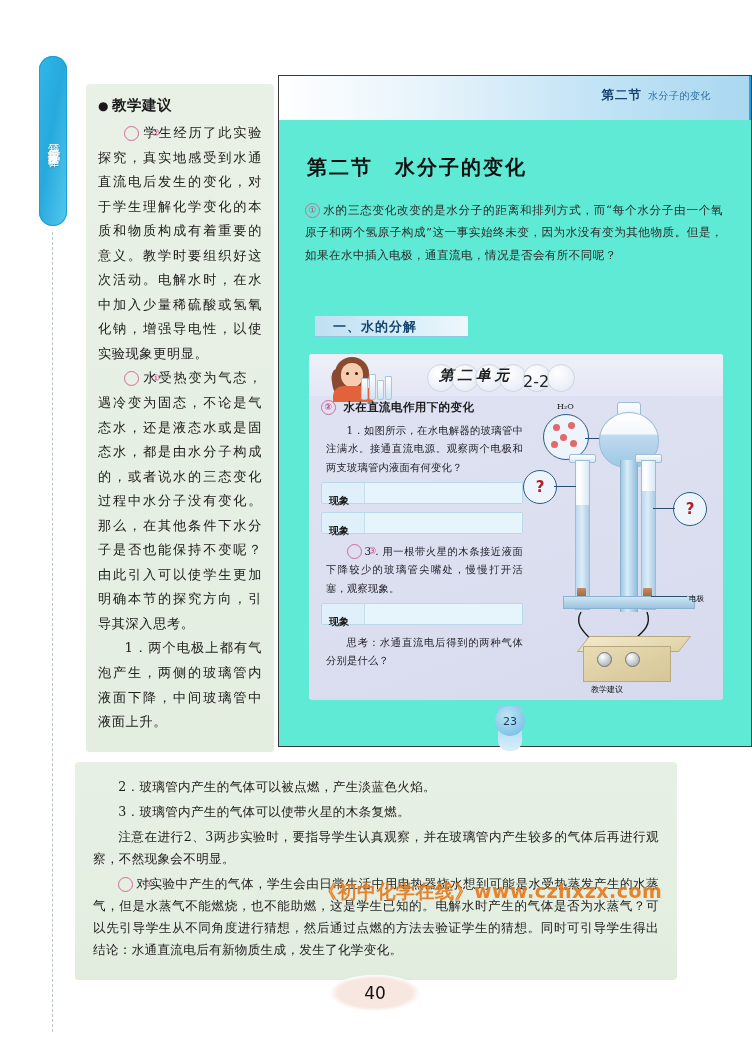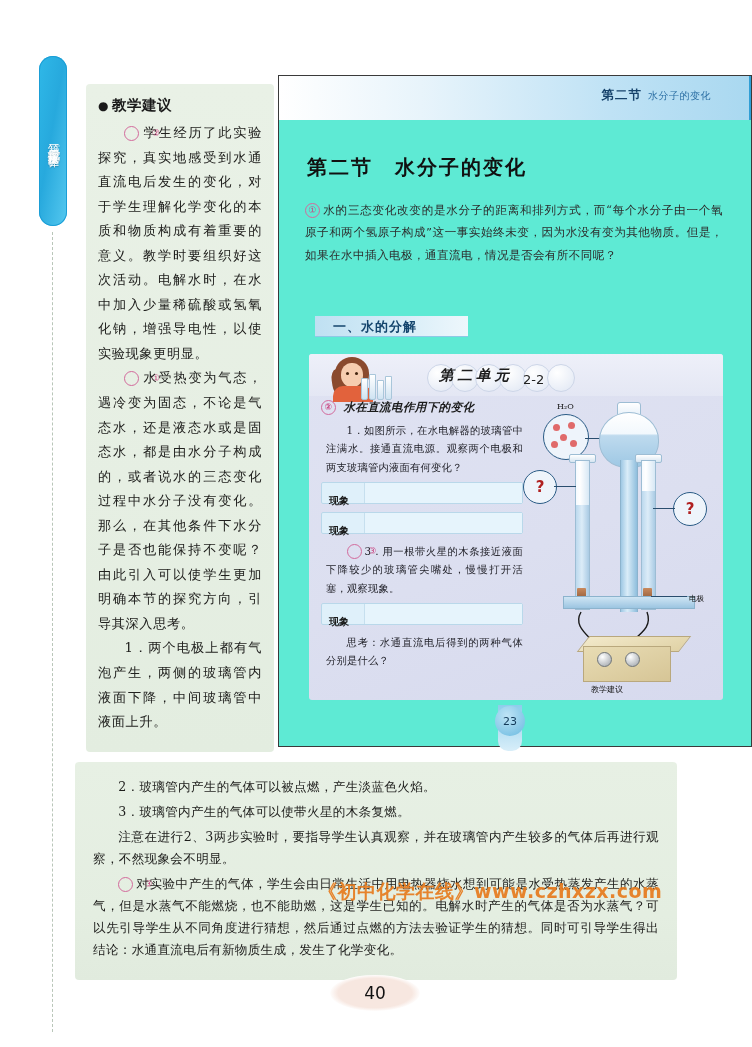--- a/index.html
+++ b/index.html
@@ -98,34 +98,34 @@
   .bubbles i{
     position:absolute;top:4px;width:26px;height:26px;border-radius:50%;
     background:radial-gradient(circle at 35% 30%,#ffffff,#dfe6f3);
     border:1px solid #cdd6e8;
   }
   #exp-label{
     position:absolute;left:130px;top:12px;font-size:14.5px;font-weight:bold;
     color:#1d1d1d;letter-spacing:4px;font-style:italic;
     font-family:"DejaVu Serif","Liberation Serif",serif;
   }
-  #exp-num{position:absolute;left:214px;top:18px;font-size:13px;color:#222;
+  #exp-num{position:absolute;left:214px;top:18px;font-size:16px;color:#222;
     font-family:"DejaVu Sans","Liberation Sans",sans-serif;}
   
   #girl{position:absolute;left:18px;top:2px;width:64px;height:44px;}
   #girl .hair{position:absolute;left:8px;top:1px;width:34px;height:32px;border-radius:50% 50% 44% 44%;background:#8a4a2e;}
   #girl .hair2{position:absolute;left:5px;top:13px;width:14px;height:26px;border-radius:40%;background:#8a4a2e;transform:rotate(-8deg);}
   #girl .face{position:absolute;left:14px;top:7px;width:22px;height:24px;border-radius:48%;background:#f6cdb0;}
   #girl .eye{position:absolute;width:3px;height:3px;border-radius:50%;background:#43240f;top:16px;}
   #girl .body{position:absolute;left:6px;top:30px;width:40px;height:16px;border-radius:10px 10px 0 0;background:#e2623c;}
   #tubes-ill{position:absolute;left:48px;top:20px;width:44px;height:26px;}
   #tubes-ill b{position:absolute;bottom:0;width:5px;background:linear-gradient(180deg,#ffffff,#cfe3f2);border:1px solid #a9c6da;border-radius:0 0 2px 2px;display:block;}
   
   #exp-text{position:absolute;left:12px;top:46px;width:202px;}
-  #exp-text .q2{font-size:11.5px;font-weight:bold;color:#1b1b1b;margin:0 0 6px 0;letter-spacing:.4px;font-style:italic;}
+  #exp-text .q2{font-size:11.5px;font-weight:bold;color:#1b1b1b;margin:0 0 6px 0;letter-spacing:.4px;}
   #exp-text p{margin:0 0 6px 5px;font-size:10.3px;line-height:1.78;text-align:justify;text-indent:2em;color:#24242c;letter-spacing:.2px;}
   .ans-box{
     position:relative;height:20px;margin:0 0 8px 0;
     background:#dff0fa;border:1px solid #b9d8ea;border-radius:2px;
   }
   .ans-box span{position:absolute;left:7px;top:3px;font-size:10px;font-weight:bold;color:#1b1b1b;margin-top:8px;}
   .ans-box i{position:absolute;left:42px;top:0;right:0;bottom:0;background:#e6f4fc;border-left:1px solid #c6dfee;}
   #think{margin:10px 0 0 0;font-size:10.3px;line-height:1.78;text-indent:2em;color:#24242c;}
   
   #apparatus{position:absolute;left:212px;top:44px;width:200px;height:300px;}

